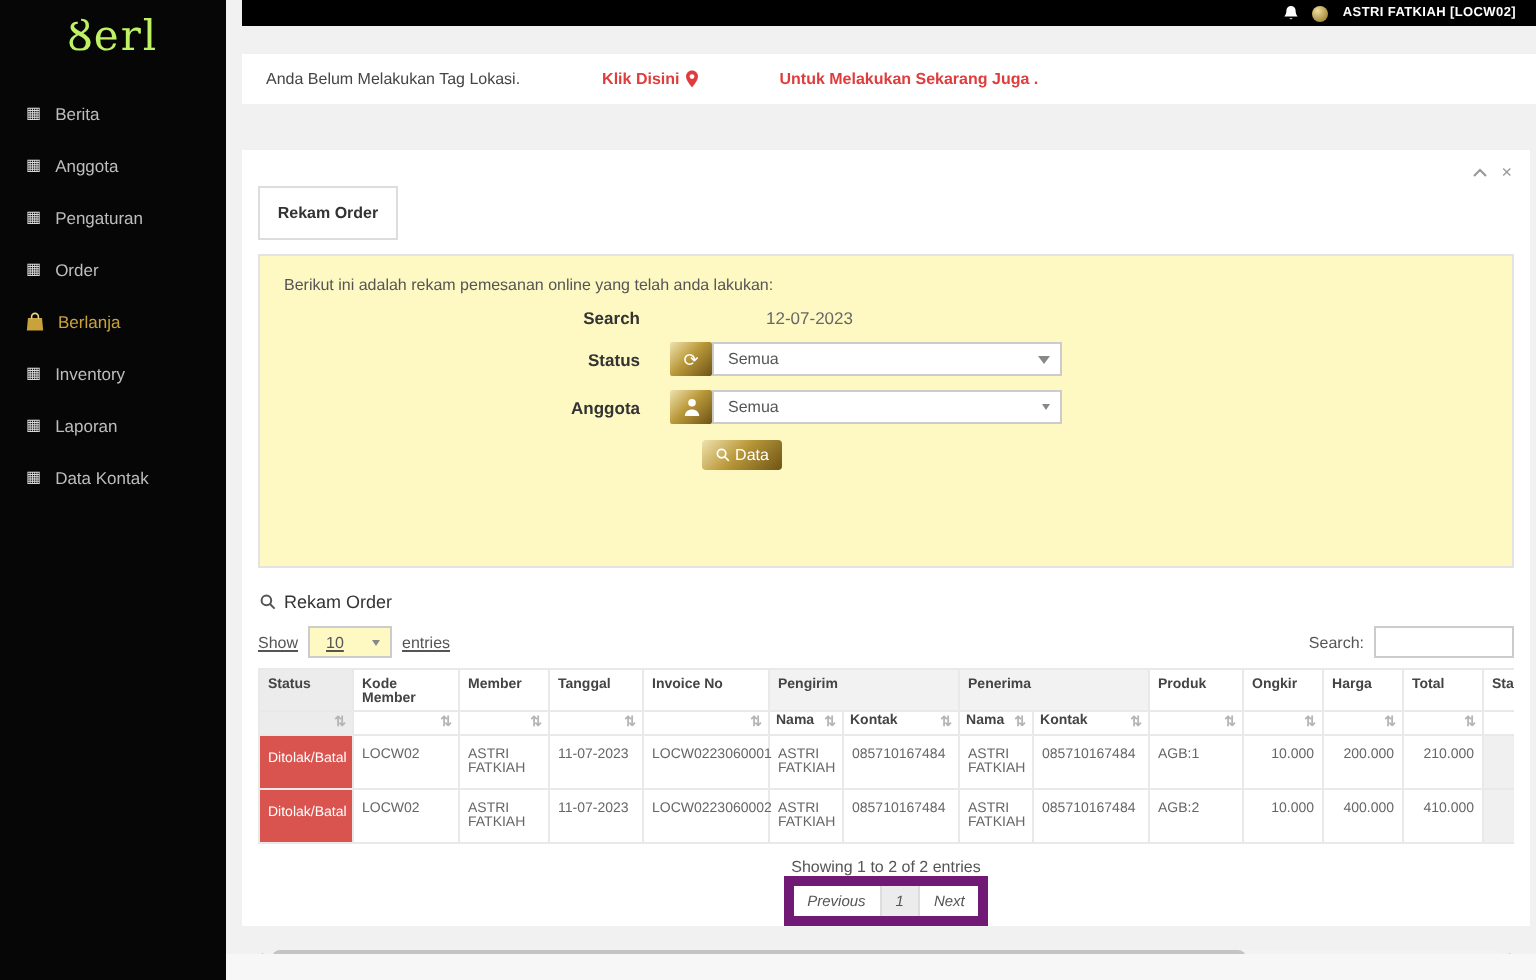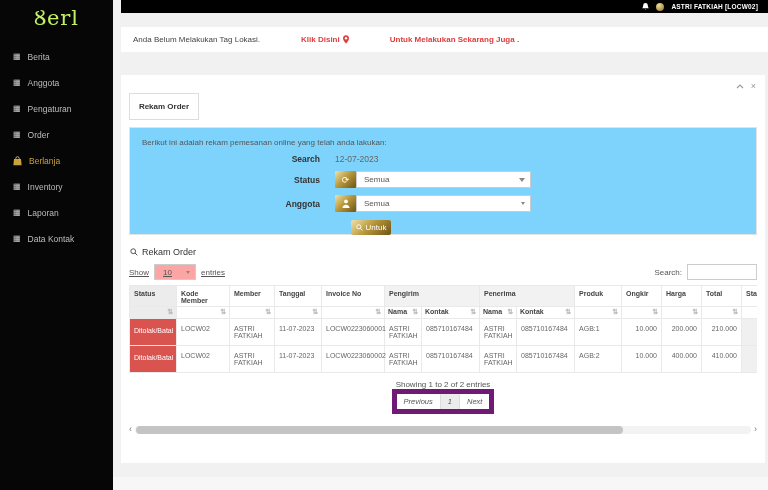--- a/index.html
+++ b/index.html
@@ -32,45 +32,45 @@
   .card { position:absolute; left:121px; right:3px; top:75px; height:388px; background:#fff; }
   .card-controls { position:absolute; top:7px; right:9px; display:flex; gap:7px; align-items:center;
                    color:#9a9a9a; font-size:9px; }
   .card-controls span { cursor:pointer; line-height:1; }
 
   .tab { margin:18px 0 0 8px; width:70px; height:27px; border:1px solid #ddd; background:#fff;
          display:flex; align-items:center; justify-content:center; font-size:8px; font-weight:bold;
          color:#333; cursor:pointer; }
 
   
-  .filter-panel { margin:7px 8px 0 8px; height:108px; border:1px solid #e3e3e3; background:#7dd3fc; }
+  .filter-panel { margin:7px 8px 0 8px; height:157px; border:1px solid #e3e3e3; background:#fef9c3; }
   .f-desc { margin:10px 12px 2px; font-size:8px; color:#555; }
   .frow { display:flex; align-items:center; margin-top:7px; }
   .flabel { width:205px; text-align:right; padding-right:15px; font-weight:bold; font-size:8.5px; color:#333; }
   .fctrl { width:196px; display:flex; align-items:center; }
-  .f-static { font-size:8.5px; color:#666; }
+  .f-static { font-size:8.5px; color:#666;margin-left:48px; }
   .gold { background:linear-gradient(135deg,#efe2ae 0%,#bb9a3c 45%,#6d5414 100%); }
   .gold-ic { width:21px; height:17px; display:flex; align-items:center; justify-content:center;
              color:#fff; font-size:9px; border-radius:1px; }
   .selbox { flex:1; height:17px; border:1px solid #ccc; position:relative; display:flex;
             align-items:center; padding-left:7px; font-size:8px; color:#555; background:#fff; cursor:pointer; }
   .caret { position:absolute; right:5px; top:6px; width:0; height:0;
            border-left:3px solid transparent; border-right:3px solid transparent; border-top:4px solid #888; }
   .caret.small { border-left-width:2.5px; border-right-width:2.5px; border-top-width:3px; }
   .cari-btn { margin:8px 0 0 221px; width:40px; height:15px; border:none; border-radius:2px;
               color:#fff; font-size:8px; display:flex; align-items:center; justify-content:center;
               gap:3px; cursor:pointer; font-family:inherit; }
 
   
   .tbl-title { margin:12px 0 0 9px; display:flex; align-items:center; gap:4px; font-size:9px; color:#333; }
   .controls-row { margin:7px 8px 0; display:flex; align-items:center; justify-content:space-between;
                   font-size:8px; color:#555; }
   .length { display:flex; align-items:center; gap:5px;text-decoration:underline; }
   .len-sel { width:42px; height:16px; border:1px solid #ccc; position:relative; display:flex;
-             align-items:center; padding-left:8px; font-size:8px; color:#555; background:#fca5a5; cursor:pointer; }
+             align-items:center; padding-left:8px; font-size:8px; color:#555; background:#fef9c3; cursor:pointer; }
   .searchbox { display:flex; align-items:center; gap:5px; }
   .searchbox input { width:70px; height:16px; border:1px solid #ccc; font-size:8px; padding:0 4px;
                      font-family:inherit; }
 
   .table-wrap { margin:5px 8px 0; overflow:hidden; }
   table { border-collapse:collapse; table-layout:fixed; width:672px; font-size:7px; }
   th, td { border:1px solid #e9e9e9; vertical-align:top; }
   thead th { text-align:left; font-size:7px; color:#444; padding:4px 4px 2px; font-weight:bold; }
   thead .r2 th { padding:1px 3px 2px; height:12px; vertical-align:middle; }
   .sort { float:right; color:#b5b5b5; font-size:7px; font-style:normal; cursor:pointer; }
@@ -218,21 +218,21 @@
       </div>
     </div>
 
     <button class="gold cari-btn">
       <span>
         <svg width="7" height="7" viewBox="0 0 8 8">
             <circle cx="3.2" cy="3.2" r="2.4" stroke="#fff" stroke-width="1" fill="none"></circle>
             <path d="M5 5l2.3 2.3" stroke="#fff" stroke-width="1"></path>
           </svg>
       </span>
-      <span>Untuk</span>
+      <span>Data</span>
     </button>
   </div>
 
   <div class="tbl-title">
     <span>
       <svg width="8" height="8" viewBox="0 0 8 8">
           <circle cx="3.2" cy="3.2" r="2.4" stroke="#555" stroke-width="1" fill="none"></circle>
           <path d="M5 5l2.3 2.3" stroke="#555" stroke-width="1"></path>
         </svg>
     </span>

